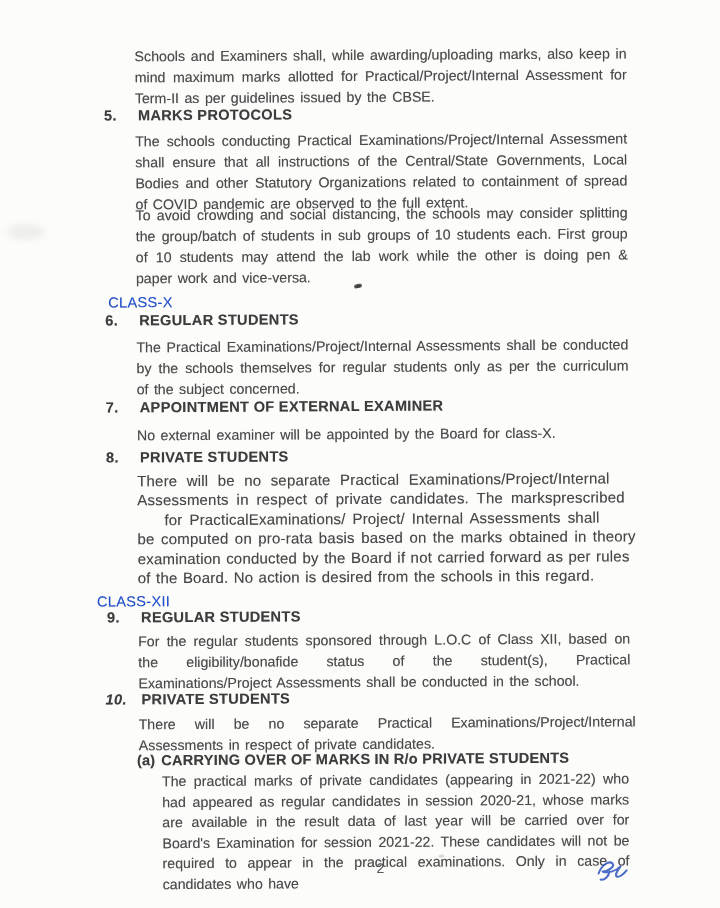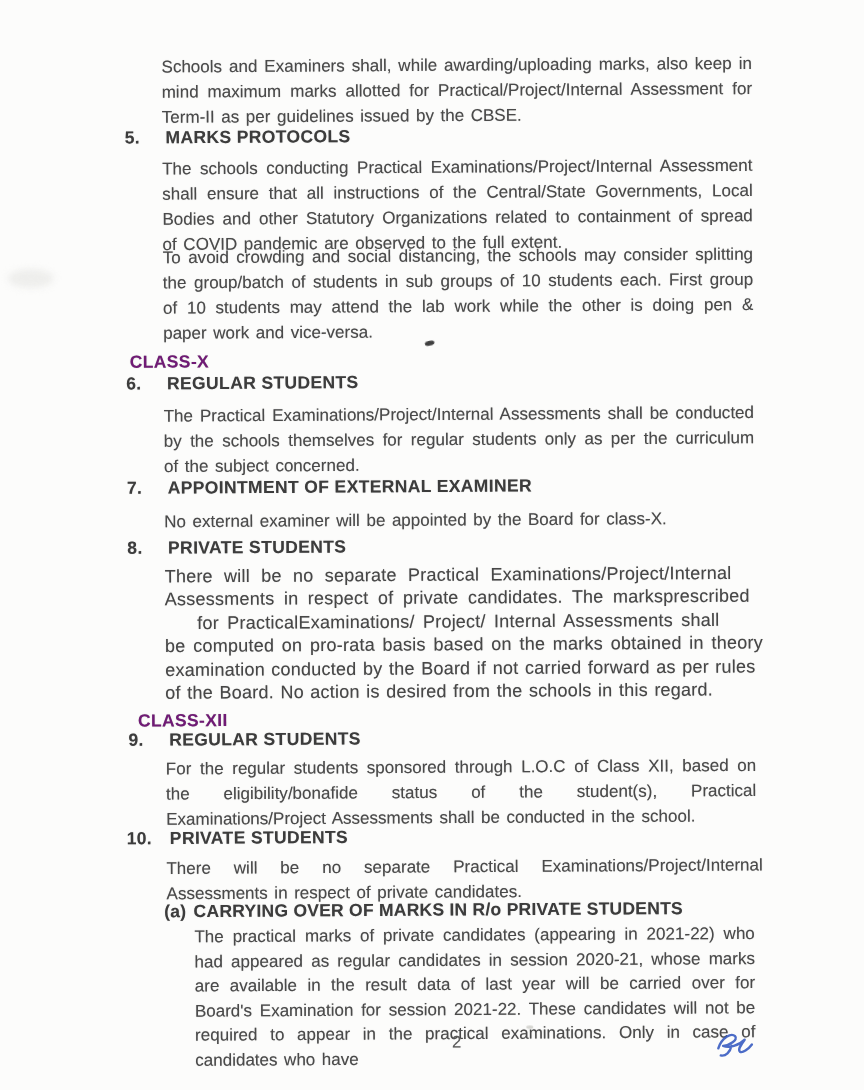--- a/index.html
+++ b/index.html
@@ -41,27 +41,27 @@
     left: 106px;
     display: flex;
     align-items: baseline;
     font-weight: bold;
     font-size: 14.6px;
     color: #3c3c3c;
     text-shadow: 0 0 0.7px rgba(60,60,60,0.4);
     letter-spacing: 0.3px;
   }
   .hrow .num { display: inline-block; width: 34px; flex: 0 0 auto; }
-  .hrow.wide-num .num { width: 36px; }
+  .hrow.wide-num .num { width: 36px; font-style: italic; }
 
   .class-label {
     position: absolute;
-    font-weight: bold;
+    font-weight: normal;
     font-size: 14.6px;
-    color: #701a75;
+    color: #1d4ed8;
     letter-spacing: 0.3px;
     text-shadow: 0 0 0.7px rgba(60,60,60,0.4);
   }
 
   .p8-block {
     position: absolute;
     left: 137px;
     top: 470px;
     width: 500px;
     color: #474747;
@@ -195,21 +195,21 @@
 
     <div class="p8-block">
       <div class="ln">There will be no separate Practical Examinations/Project/Internal</div>
       <div class="ln">Assessments in respect of private candidates. The marksprescribed</div>
       <div class="ln">for PracticalExaminations/ Project/ Internal Assessments shall</div>
       <div class="ln">be computed on pro-rata basis based on the marks obtained in theory</div>
       <div class="ln">examination conducted by the Board if not carried forward as per rules</div>
       <div class="ln">of the Board. No action is desired from the schools in this regard.</div>
     </div>
 
-    <div class="class-label" style="top:592px; left:114px">CLASS-XII</div>
+    <div class="class-label" style="top:592px; left:96px">CLASS-XII</div>
 
     <div class="hrow" style="top:608px">
       <span class="num">9.</span>
       <span>REGULAR STUDENTS</span>
     </div>
 
     <p class="para" style="top:630px">For the regular students sponsored through L.O.C of Class XII, based on the eligibility/bonafide status of the student(s), Practical Examinations/Project Assessments shall be conducted in the school.</p>
 
     <div class="hrow wide-num" style="top:690px; left:104px">
       <span class="num">10.</span>

